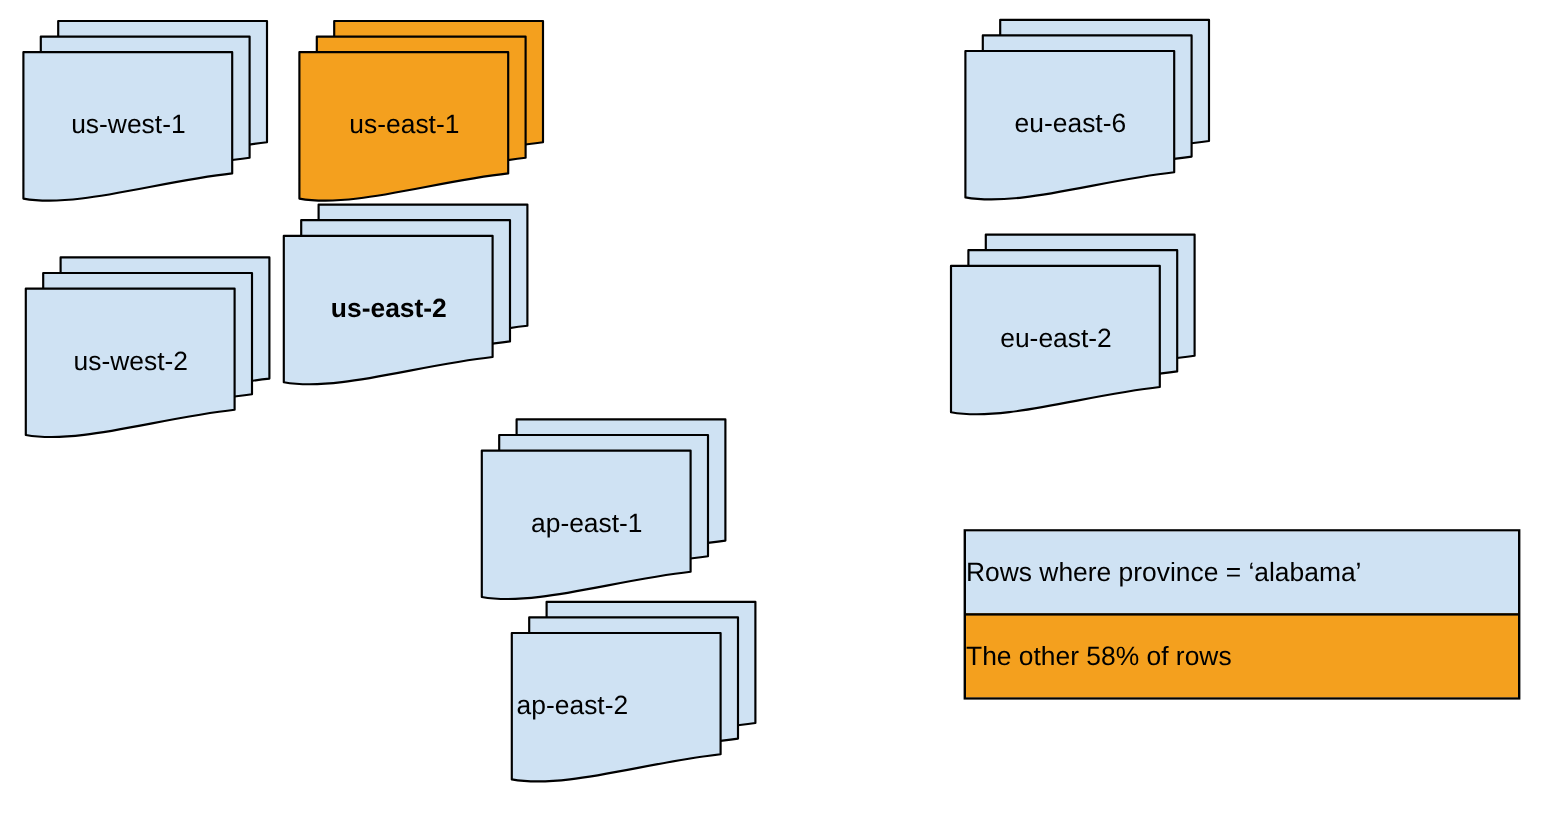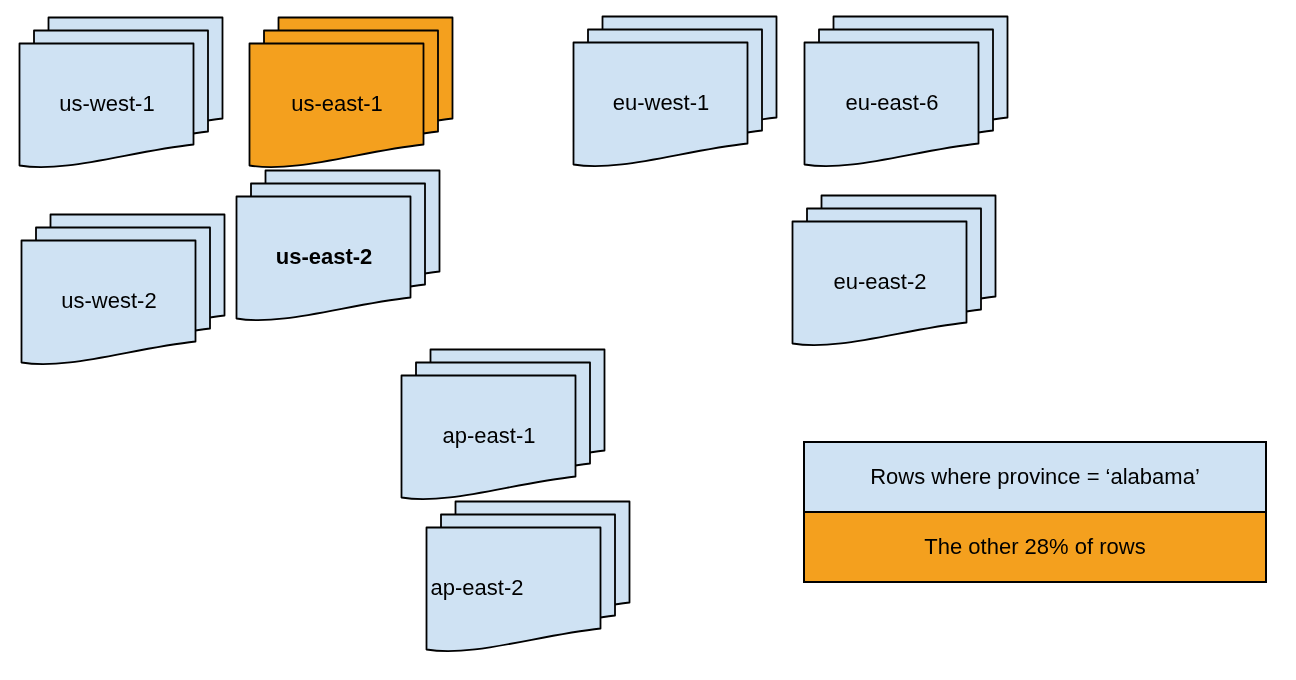--- a/index.html
+++ b/index.html
@@ -63,21 +63,20 @@
     height: 142px;
     box-sizing: border-box;
     border: 2px solid var(--stroke, #000);
     display: flex;
     flex-direction: column;
   }
   .legend-row {
     flex: 1;
     display: flex;
     align-items: center;
-    justify-content: center;
     font-size: 22px;
   }
   .legend-row.swatch-blue   { background: var(--doc-fill, #cfe2f3); }
   .legend-row.swatch-orange { background: var(--highlight-fill, #f4a01e); border-top: 2px solid var(--stroke, #000); }
 
   .defs-holder { position: absolute; width: 0; height: 0; }
 </style>
 </head>
 <body>
 
@@ -100,28 +99,20 @@
 
   <div class="docstack highlight p-us-east-1">
     <svg viewBox="0 0 206 154">
       <use href="#docshape" transform="translate(30.5,1.5)"></use>
       <use href="#docshape" transform="translate(16,14.5)"></use>
       <use href="#docshape" transform="translate(1.5,27.5)"></use>
     </svg>
     <div class="doclabel">us-east-1</div>
   </div>
 
-  <div class="docstack p-eu-west-1">
-    <svg viewBox="0 0 206 154">
-      <use href="#docshape" transform="translate(30.5,1.5)"></use>
-      <use href="#docshape" transform="translate(16,14.5)"></use>
-      <use href="#docshape" transform="translate(1.5,27.5)"></use>
-    </svg>
-    <div class="doclabel">eu-west-1</div>
-  </div>
 
   <div class="docstack p-eu-east-1">
     <svg viewBox="0 0 206 154">
       <use href="#docshape" transform="translate(30.5,1.5)"></use>
       <use href="#docshape" transform="translate(16,14.5)"></use>
       <use href="#docshape" transform="translate(1.5,27.5)"></use>
     </svg>
     <div class="doclabel">eu-east-6</div>
   </div>
 
@@ -169,17 +160,17 @@
       <use href="#docshape" transform="translate(1.5,27.5)"></use>
     </svg>
     <div class="doclabel">ap-east-2</div>
   </div>
 
   <div class="legend">
     <div class="legend-row swatch-blue">
       <span>Rows where province = ‘alabama’</span>
     </div>
     <div class="legend-row swatch-orange">
-      <span>The other 28% of rows</span>
+      <span>The other 58% of rows</span>
     </div>
   </div>
 
 </div>
 
 </body></html>

